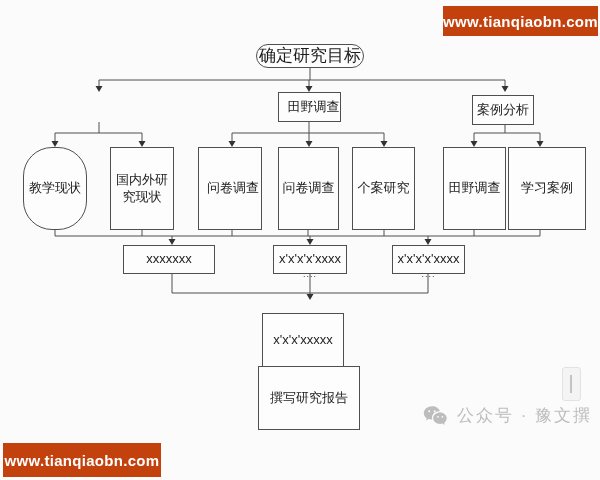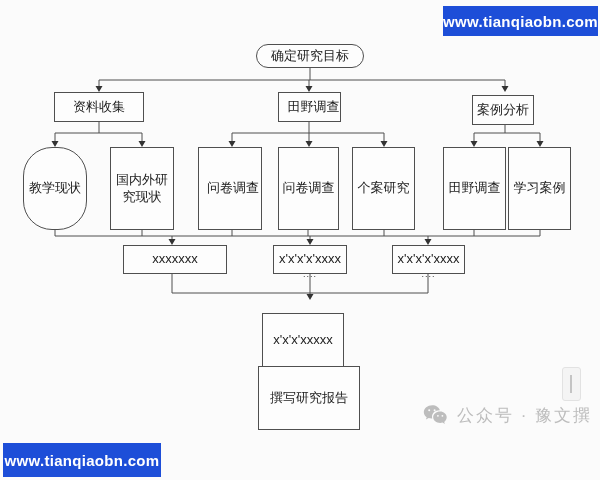--- a/index.html
+++ b/index.html
@@ -4,49 +4,49 @@
 <style>
   html,body{margin:0;padding:0;background:#e8e8e8;}
   #screen{position:relative;width:600px;height:480px;background:#fbfbfb;overflow:hidden;
           font-family:"Liberation Sans","DejaVu Sans",sans-serif;color:#1c1c1c;}
   
   #connectors{position:absolute;left:0;top:0;width:600px;height:480px;}
   
   .node{position:absolute;display:flex;align-items:center;justify-content:center;
         text-align:center;background:#fdfdfd;border:1px solid #4f4f4f;
         font-size:13px;line-height:1.3;box-sizing:border-box;}
-  .stadium{border-radius:13px;font-size:13px;}
+  .stadium{border-radius:13px;font-size:17px;}
   
   .n-goal{left:256px;top:44px;width:108px;height:24px;}
   .n-b1{left:54px;top:92px;width:90px;height:30px;}
   .n-b2{left:278px;top:92px;width:63px;height:30px;padding-left:8px;}
   .n-b3{left:472px;top:95px;width:62px;height:30px;}
   .tall{height:83px;top:147px;padding:2px;}
   .n-l1{left:23px;width:64px;border-radius:29px;}
   .n-l2{left:110px;width:64px;}
   .n-l3{left:198px;width:64px;padding-left:8px;}
   .n-l4{left:278px;width:61px;}
   .n-l5{left:352px;width:63px;}
   .n-l6{left:443px;width:63px;}
-  .n-l7{left:508px;width:63px;}
-  .n-s1{left:123px;top:245px;width:104px;height:29px;}
+  .n-l7{left:508px;width:78px;}
+  .n-s1{left:123px;top:245px;width:92px;height:29px;}
   .n-s2{left:273px;top:245px;width:74px;height:29px;}
   .n-s3{left:392px;top:245px;width:73px;height:29px;}
   .n-syn{left:262px;top:313px;width:82px;height:55px;}
   .n-rep{left:258px;top:366px;width:102px;height:64px;}
   .dots{position:absolute;left:0;right:0;bottom:-6px;font-size:9px;letter-spacing:1px;
         color:#333;text-align:center;line-height:1;}
   
-  .wmbar{position:absolute;background:#1d4ed8;color:#ffffff;font-weight:bold;
+  .wmbar{position:absolute;background:#c2410c;color:#ffffff;font-weight:bold;
          font-size:15px;display:flex;align-items:center;justify-content:center;
          letter-spacing:.3px;}
   .wm-top{left:443px;top:6px;width:155px;height:30px;}
   .wm-bottom{left:3px;top:443px;width:158px;height:34px;}
   
-  .wechat{position:absolute;left:422px;top:404px;display:flex;align-items:flex-start;
+  .wechat{position:absolute;left:422px;top:404px;display:flex;align-items:flex-end;
           gap:9px;color:#bdbdbd;font-size:17px;letter-spacing:2px;}
   .wechat svg{display:block;}
   
   .scroll-ind{position:absolute;left:562px;top:367px;width:17px;height:32px;
               background:#f4f4f4;border:1px solid #e2e2e2;border-radius:3px;}
   .scroll-ind::after{content:"";position:absolute;left:7px;top:7px;width:2px;height:18px;
               background:#c4c4c4;}
 </style>
 </head>
 <body>
@@ -80,21 +80,20 @@
       M536.5 141 L543.5 141 L540 147 Z
       M168.5 239 L175.5 239 L172 245 Z
       M306.5 239 L313.5 239 L310 245 Z
       M424.5 239 L431.5 239 L428 245 Z
       M306.5 294 L313.5 294 L310 300 Z
       M306.5 377 L313.5 377 L310 383 Z"></path>
   </svg>
 
   <div class="node stadium n-goal">确定研究目标</div>
 
-  <div class="node n-b1">资料收集</div>
   <div class="node n-b2">田野调查</div>
   <div class="node n-b3">案例分析</div>
 
   <div class="node tall n-l1">教学现状</div>
   <div class="node tall n-l2">国内外研究现状</div>
   <div class="node tall n-l3">问卷调查</div>
   <div class="node tall n-l4">问卷调查</div>
   <div class="node tall n-l5">个案研究</div>
   <div class="node tall n-l6">田野调查</div>
   <div class="node tall n-l7">学习案例</div>

